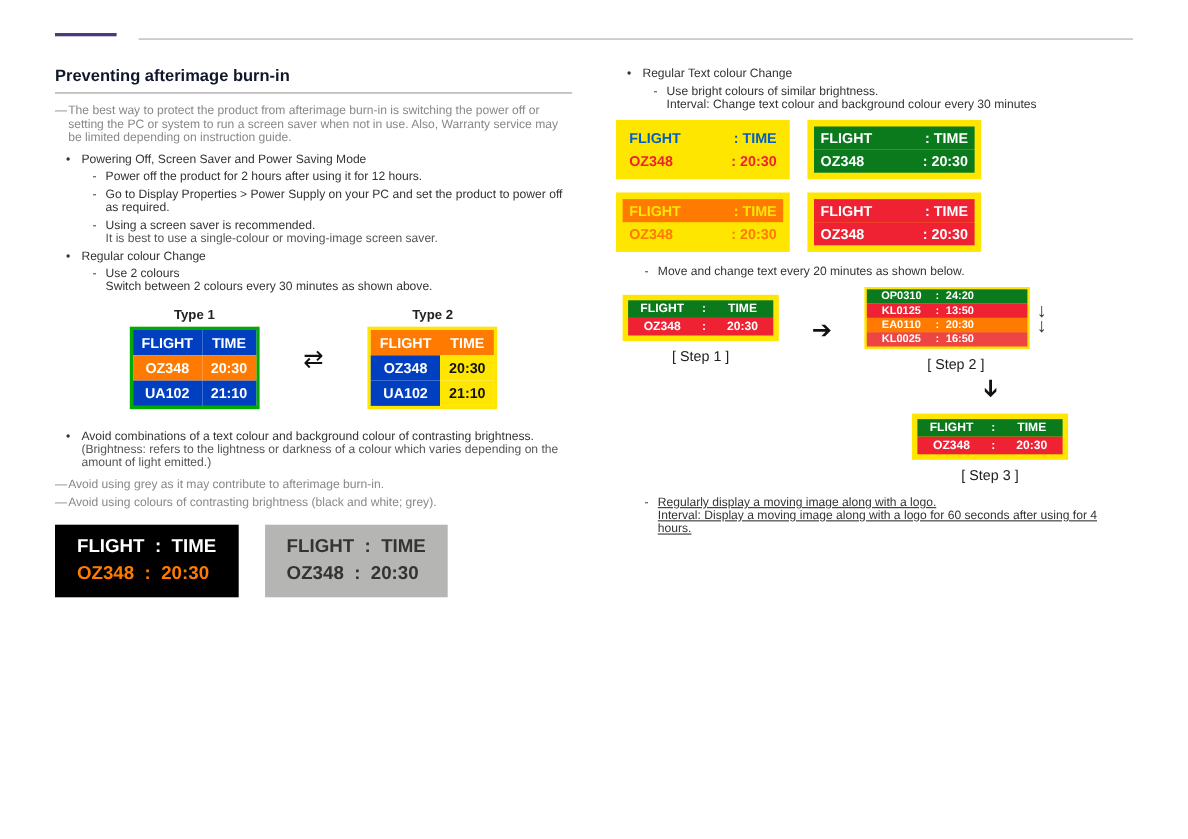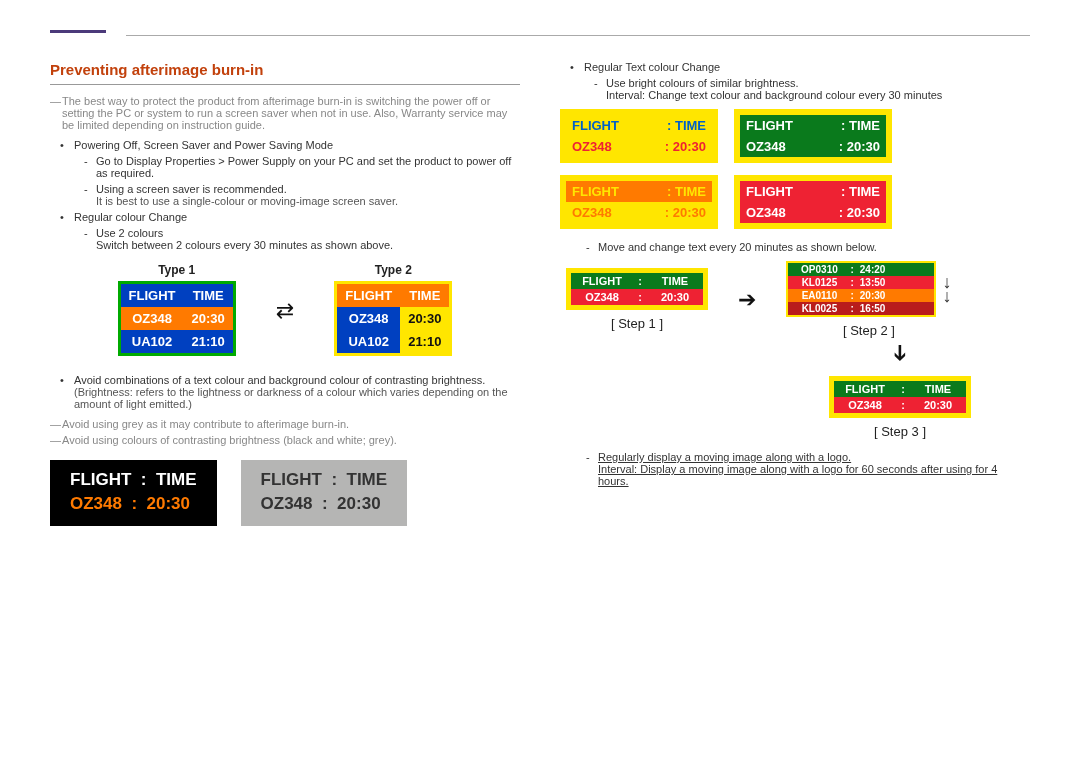--- a/index.html
+++ b/index.html
@@ -1,20 +1,20 @@
 <!DOCTYPE html>
 <html><head>
 <meta charset="utf-8">
 <style>
 * { box-sizing: border-box; margin: 0; padding: 0; }
 body { font-family: Arial, sans-serif; font-size: 11px; color: #333; background: #fff; width: 1080px; padding: 30px 50px; }
 .header-rule { height: 3px; width: 56px; background: #4b3a7a; margin-bottom: 4px; }
 .columns { display: flex; gap: 40px; }
 .col { flex: 1; }
-.section-title { color: #c2410c; font-size: 15px; font-weight: bold; margin-bottom: 6px; }
+.section-title { color: #0f172a; font-size: 15px; font-weight: bold; margin-bottom: 6px; }
 .title-rule { height: 1px; background: #999; margin-bottom: 10px; }
 .dash-indent { padding-left: 12px; position: relative; margin-bottom: 4px; color:#888; }
 .dash-indent::before { content: "―"; position: absolute; left: 0; color:#888; }
 ul.bullet { list-style: none; padding-left: 24px; margin: 8px 0; }
 ul.bullet > li { position: relative; margin-bottom: 4px; padding-left: 0; }
 ul.bullet > li::before { content: "•"; position: absolute; left: -14px; }
 ul.sub { list-style: none; padding-left: 14px; margin-top: 4px; }
 ul.sub > li { position: relative; margin-bottom: 4px; padding-left: 8px; }
 ul.sub > li::before { content: "-"; position: absolute; left: -4px; }
 .note { color:#555; margin-left:34px; margin-bottom:4px; }
@@ -82,20 +82,21 @@
 
 <div class="col">
   <div class="section-title">Preventing afterimage burn-in</div>
   <div class="title-rule"></div>
   <div class="dash-indent">The best way to protect the product from afterimage burn-in is switching the power off or setting the PC or system to run a screen saver when not in use. Also, Warranty service may be limited depending on instruction guide.</div>
 
   <ul class="bullet">
     <li>
       <span>Powering Off, Screen Saver and Power Saving Mode</span>
       <ul class="sub">
+        <li>Power off the product for 2 hours after using it for 12 hours.</li>
         <li>Go to Display Properties &gt; Power Supply on your PC and set the product to power off as required.</li>
         <li>
           <span>Using a screen saver is recommended.</span><br>
           <span class="note" style="margin-left:0;">It is best to use a single-colour or moving-image screen saver.</span>
         </li>
       </ul>
     </li>
     <li>
       <span>Regular colour Change</span>
       <ul class="sub">
@@ -265,21 +266,21 @@
           <div class="line bg-red fg-white">
                 <span>KL0125</span>
                 <span>:</span>
                 <span>13:50</span>
               </div>
           <div class="line bg-orange fg-white">
                 <span>EA0110</span>
                 <span>:</span>
                 <span>20:30</span>
               </div>
-          <div class="line" style="background:#b91c1c; color:#fff;text-align:center;">
+          <div class="line" style="background:#ef4444; color:#fff;text-align:center;">
                 <span>KL0025</span>
                 <span>:</span>
                 <span>16:50</span>
               </div>
         </div>
         <div class="down-arrows">
               <span>↓</span>
               <span>↓</span>
             </div>
       </div>

